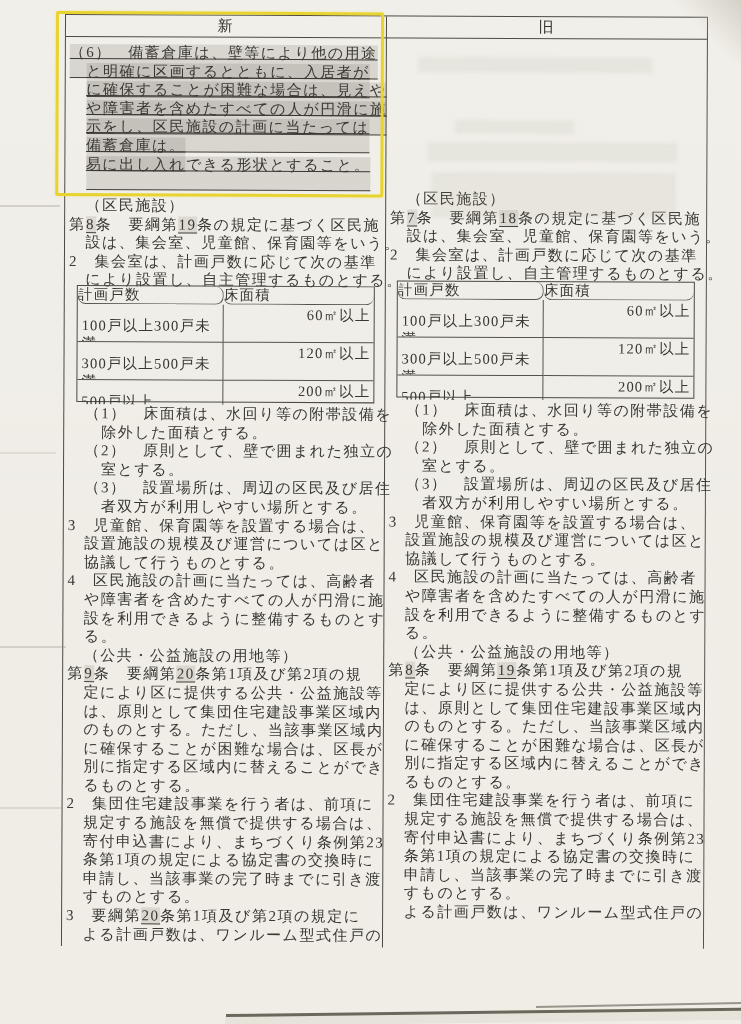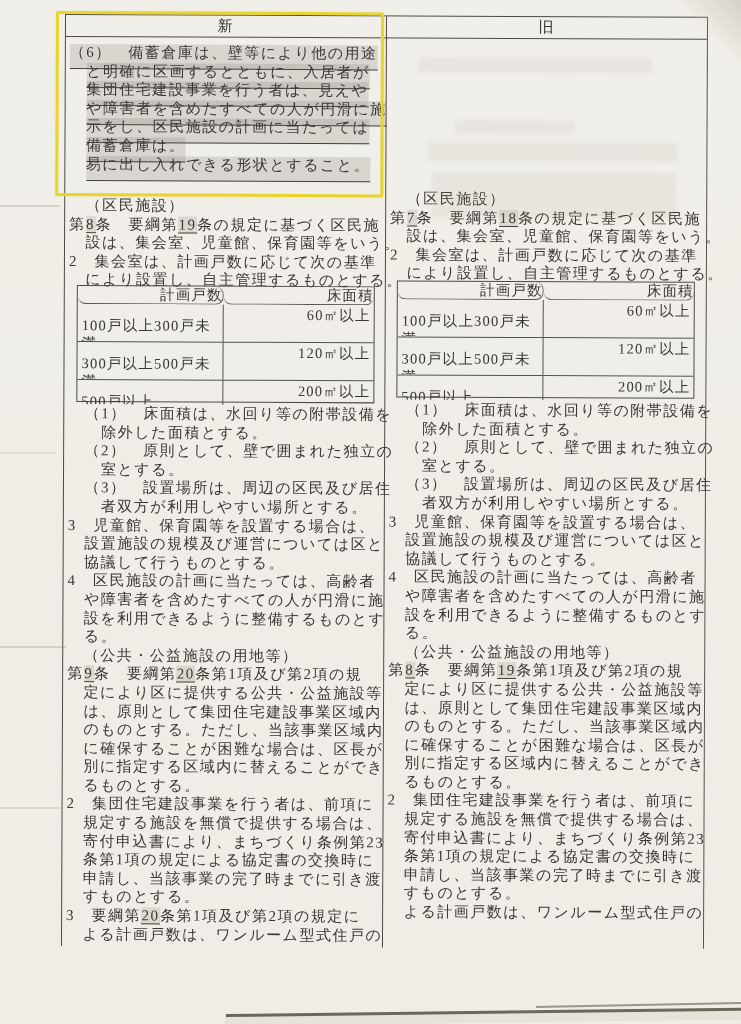--- a/index.html
+++ b/index.html
@@ -24,21 +24,22 @@
   .col-head{position:absolute;top:0;height:21px;line-height:21px;text-align:center;font-size:15px;letter-spacing:2px;}
   .col-head.new{left:0;width:320px;}
   .col-head.old{left:321px;width:320px;}
   
   .tblock{position:absolute;font-size:15px;letter-spacing:1.5px;color:#3a3833;}
   .tline{height:18.6px;line-height:18.6px;white-space:nowrap;}
   .hl .tline{height:18.6px;}
   .hl .lt{
     background:rgba(96,90,78,0.16);
     border-bottom:1.6px solid #45423c;
-    padding-bottom:8px;
+    padding-bottom:17px;
+    text-decoration:underline;
   }
   .rev{
     border-bottom:1.6px solid #45423c;
     background:rgba(96,90,78,0.14);
     padding:0 0.5px;
   }
   
   .ybox{
     position:absolute;left:56px;top:11px;width:322px;height:179px;
     border:3.5px solid #e8d32f;border-radius:2px;
@@ -46,21 +47,21 @@
   }
   
   .facil{
     position:absolute;display:grid;grid-template-columns:146px 150px;grid-template-rows:18px 38px 38px 21px;
     border:1.4px solid #4c4a45;background:transparent;
     font-size:14.5px;letter-spacing:1.2px;color:#3a3833;
   }
   .facil .cell{border-bottom:1.3px solid #55534d;padding:12px 3px;line-height:18.4px;overflow:hidden;}
   .facil .cell:nth-child(odd){border-right:1.3px solid #55534d;}
   .facil .cell:nth-last-child(-n+2){border-bottom:none;}
-  .facil .head{text-align:right;line-height:17.5px;padding:0;border-radius:8px;}
+  .facil .head{text-align:left;line-height:17.5px;padding:0;border-radius:8px;}
   .facil .cell-units{padding-left:4px;white-space:normal;}
   .facil .cell-area{text-align:right;padding-top:1px;}
   
   .ghost{position:absolute;filter:blur(2.2px);background:rgba(150,143,126,0.10);border-radius:2px;}
   .streak{position:absolute;height:1.6px;background:rgba(140,134,118,0.28);}
   .edge1{position:absolute;left:226px;top:1014px;width:516px;height:3.2px;background:#6b675c;transform:rotate(-0.7deg);transform-origin:left center;}
   .edge2{position:absolute;left:536px;top:1006px;width:206px;height:1.8px;background:#9a958a;transform:rotate(-1.1deg);transform-origin:left center;}
   .edge-shadow{position:absolute;left:225px;top:1016px;width:520px;height:10px;background:#e6e3db;transform:rotate(-0.7deg);transform-origin:left center;}
   .corner{position:absolute;right:0;top:0;width:70px;height:64px;background:linear-gradient(225deg,rgba(205,201,190,.8) 0%,rgba(205,201,190,0) 52%);}
 </style>
@@ -74,21 +75,21 @@
     <div class="frame">
       <div class="head-line"></div>
       <div class="mid-line"></div>
       <div class="col-head new">新</div>
       <div class="col-head old">旧</div>
     </div>
 
     <div class="tblock hl" style="left:70px;top:43px;width:318px;">
         <div class="tline"><span class="lt">（6）　備蓄倉庫は、壁等により他の用途</span></div>
         <div class="tline">　<span class="lt">と明確に区画するとともに、入居者が</span></div>
-        <div class="tline">　<span class="lt">集団住宅建設事業を行う者は、見えや</span></div>
+        <div class="tline">　<span class="lt">に確保することが困難な場合は、見えや</span></div>
         <div class="tline">　<span class="lt">や障害者を含めたすべての人が円滑に施</span></div>
         <div class="tline">　<span class="lt">示をし、区民施設の計画に当たっては</span></div>
         <div class="tline">　<span class="lt">備蓄倉庫は。</span></div>
         <div class="tline">　<span class="lt">易に出し入れできる形状とすること。</span></div>
       </div>
     <div class="ybox"></div>
 
     <div>
       <div class="tblock" style="left:70px;top:196px;width:318px;">
           <div class="tline">　<span class="lt">（区民施設）</span></div>

